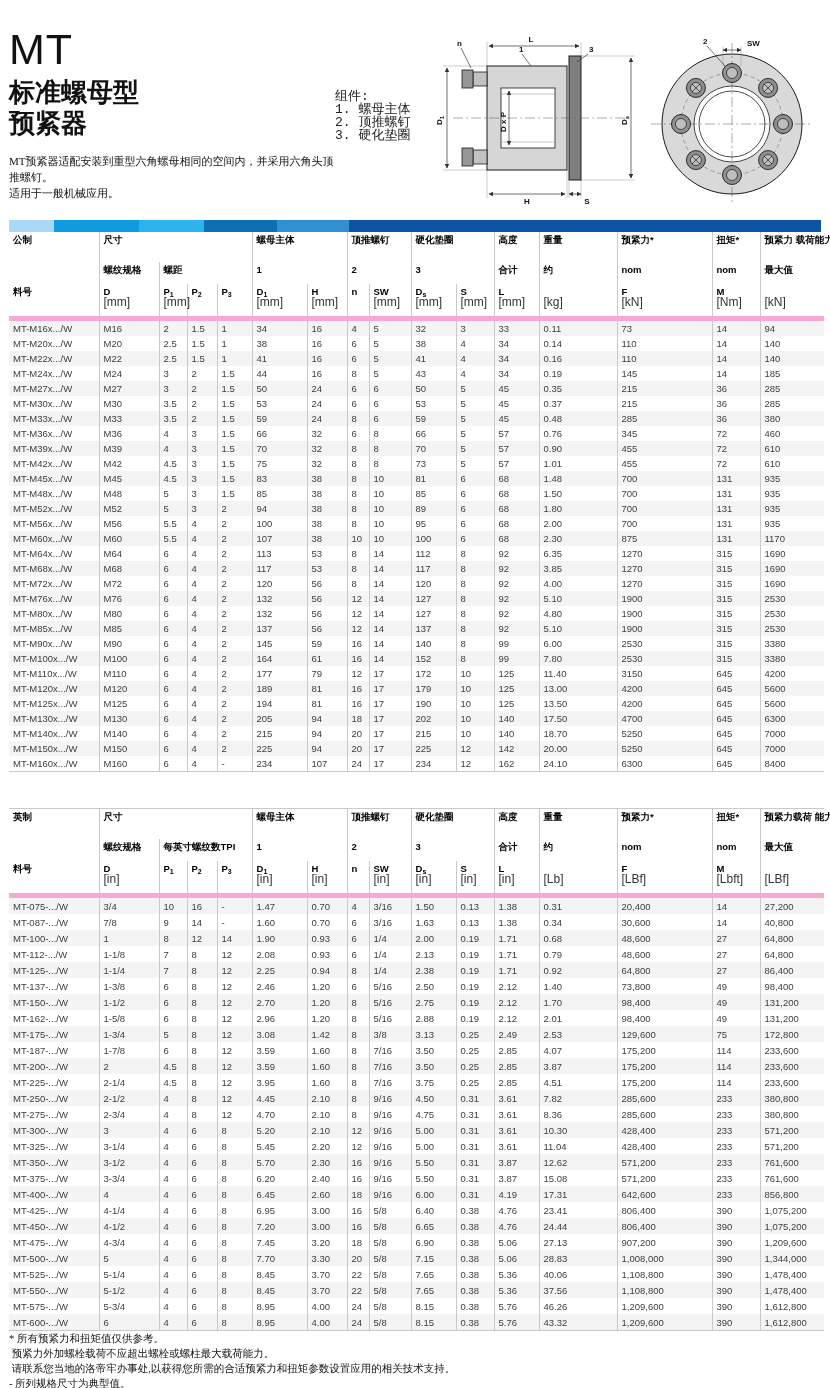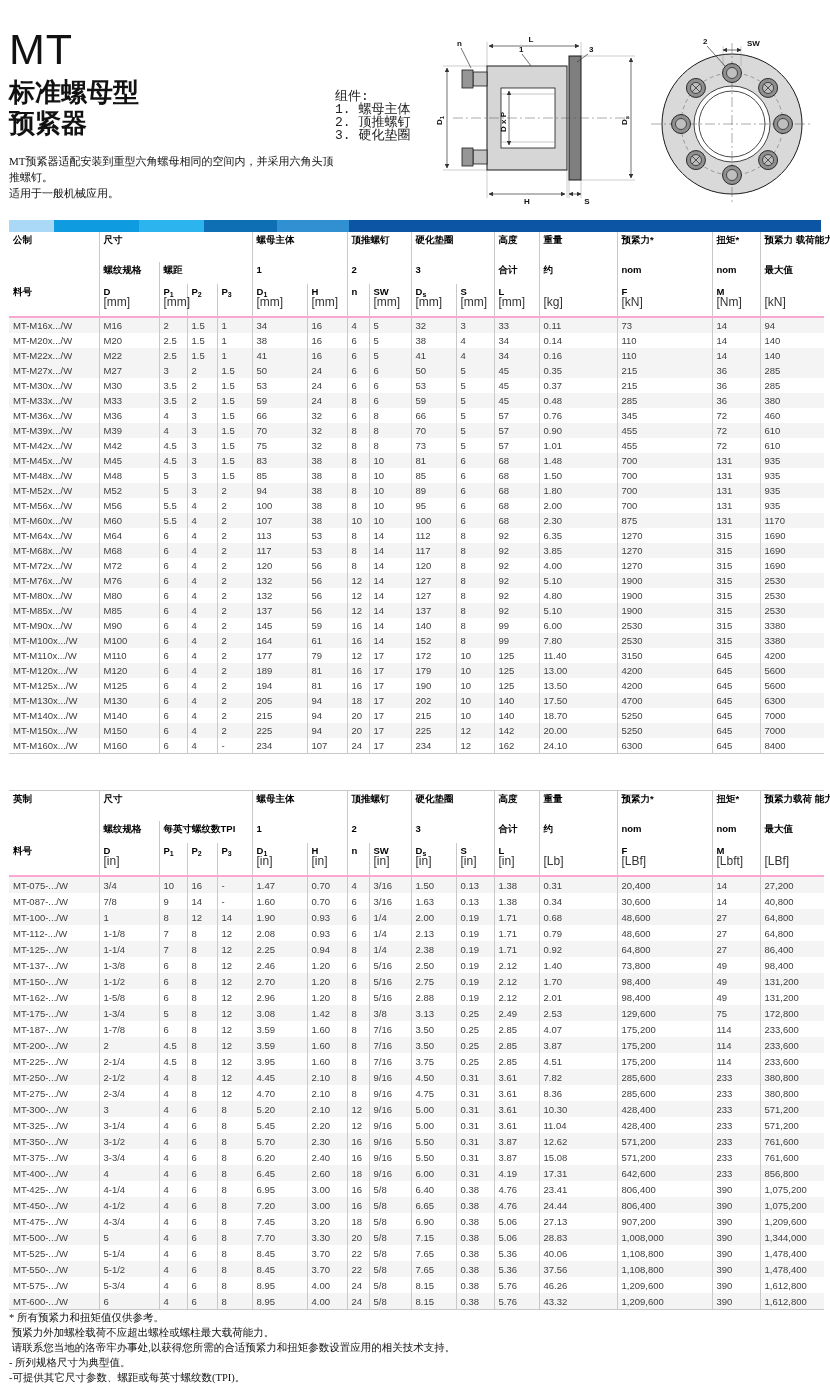--- a/index.html
+++ b/index.html
@@ -28,21 +28,21 @@
   
   table.spec{width:100%;border-collapse:collapse;table-layout:fixed;margin:0;}
   table.spec th,table.spec td{
     border-left:1px solid #c9c9c9;padding:2px 4px;text-align:left;vertical-align:top;
     font-size:9.5px;line-height:11px;overflow:visible;white-space:nowrap;
   }
   table.spec th:first-child,table.spec td:first-child{border-left:none;}
   table.spec thead th{font-weight:bold;color:#000;}
   .hrow0 th{font-size:10px;padding-top:8px;height:26px;white-space:pre-line;vertical-align:top;}
   .hrow1 th{font-size:10px;height:18px;}
-  .hrow2 th{height:28px;border-bottom:2px solid #f9a8d4;}
+  .hrow2 th{height:28px;border-bottom:5px solid #f9a8d4;}
   .hrow2 .unit{font-weight:normal;font-size:12px;color:#333;}
   th.ctr{text-align:center;}
   table.spec tbody tr.odd td{background:#f4f4f4;}
   table.spec tbody td{color:#3d3d3d;}
   table.spec{border-bottom:1px solid #c9c9c9;}
   #imperial-table{border-top:1px solid #c9c9c9;margin-top:20px;}
   #imperial-table td{padding-top:2.5px;padding-bottom:2.5px;}
   .tbl-gap{height:16px;}
   
   .footnotes{font-family:"Liberation Serif",serif;font-size:10.5px;line-height:15px;color:#111;}
@@ -374,20 +374,38 @@
           <td>6</td>
           <td>5</td>
           <td>41</td>
           <td>4</td>
           <td>34</td>
           <td>0.16</td>
           <td>110</td>
           <td>14</td>
           <td>140</td>
         </tr>
+        <tr>
+          <td>MT-M24x.../W</td>
+          <td>M24</td>
+          <td>3</td>
+          <td>2</td>
+          <td>1.5</td>
+          <td>44</td>
+          <td>16</td>
+          <td>8</td>
+          <td>5</td>
+          <td>43</td>
+          <td>4</td>
+          <td>34</td>
+          <td>0.19</td>
+          <td>145</td>
+          <td>14</td>
+          <td>185</td>
+        </tr>
         <tr class="odd">
           <td>MT-M27x.../W</td>
           <td>M27</td>
           <td>3</td>
           <td>2</td>
           <td>1.5</td>
           <td>50</td>
           <td>24</td>
           <td>6</td>
           <td>6</td>

